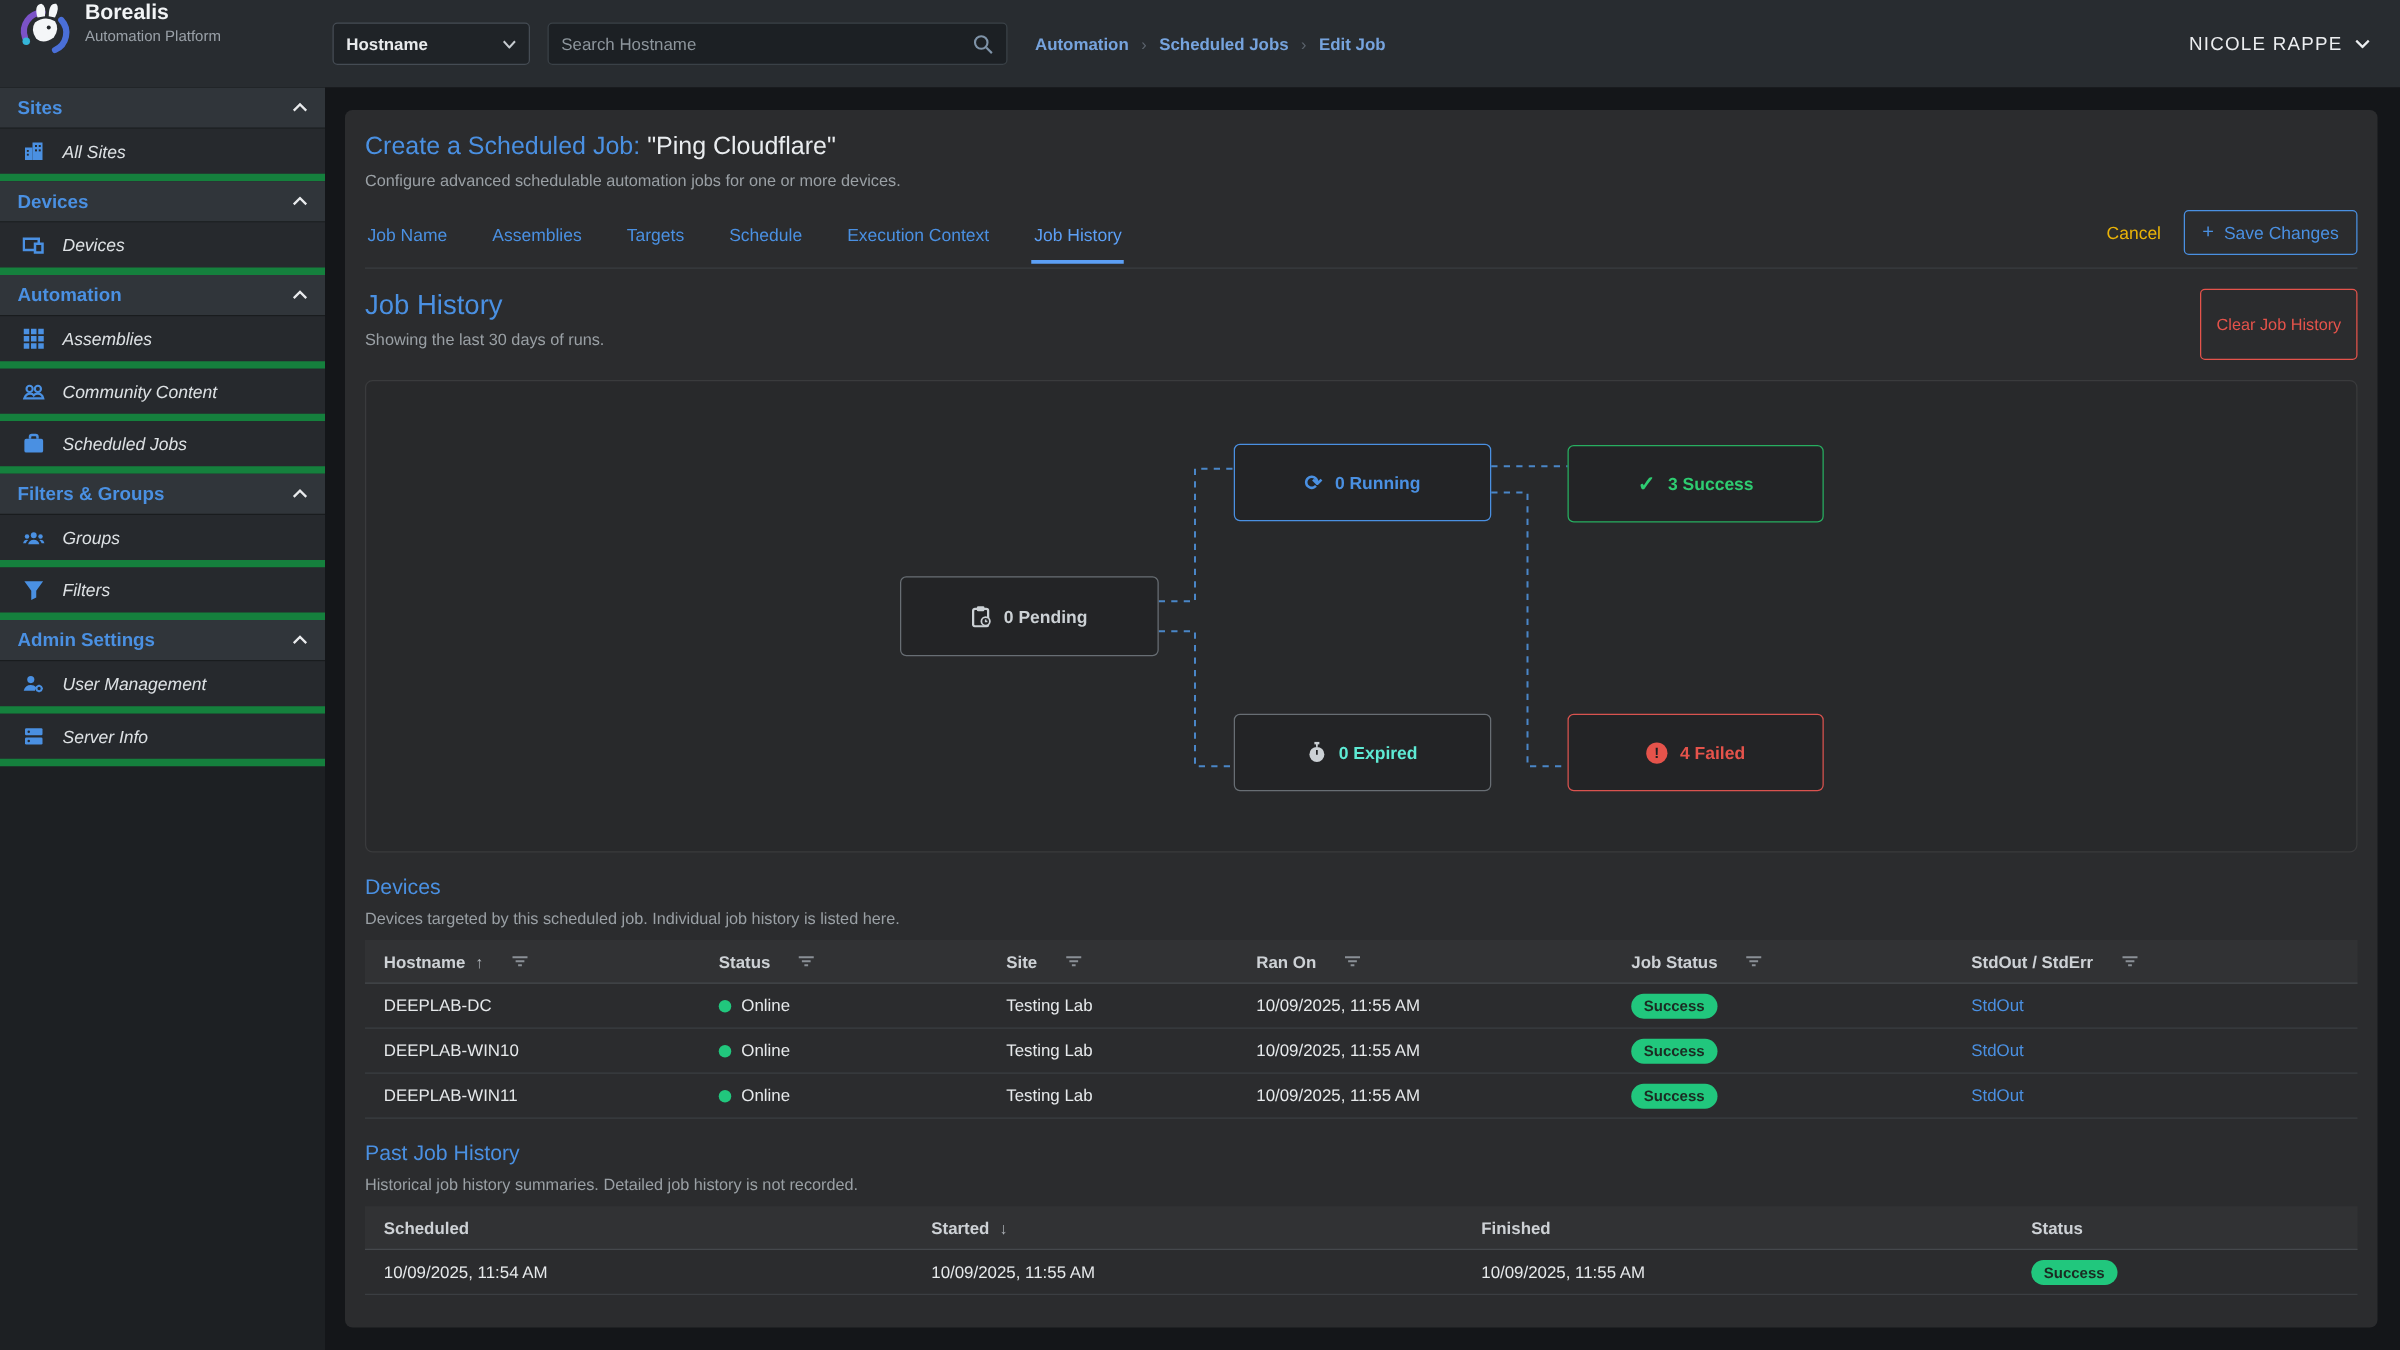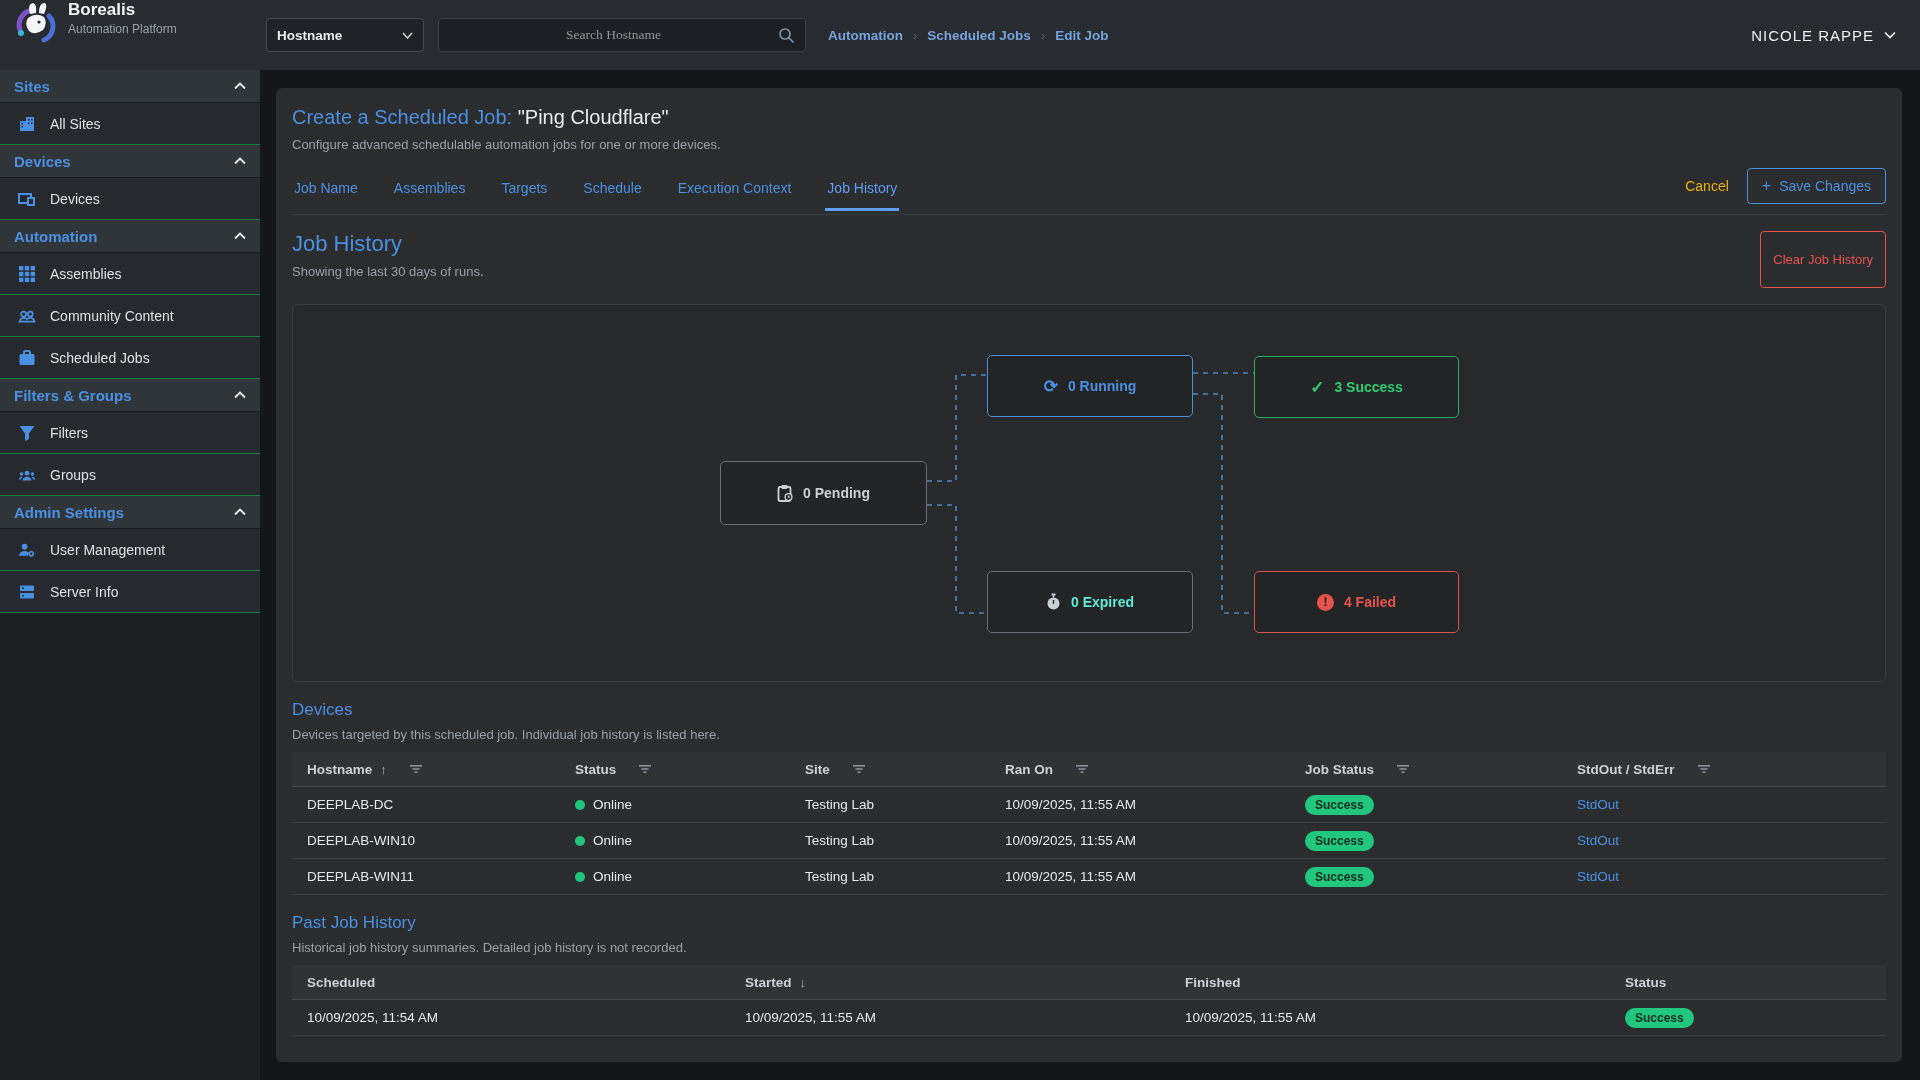--- a/index.html
+++ b/index.html
@@ -14,35 +14,35 @@
   .brand-text .sub { color:#9aa1a8; font-size:12px; margin-top:2px; }
 
   
   .topbar { background:#282c30; display:flex; align-items:center; padding:0 24px 0 6px; gap:14px; }
   .select { width:158px; height:34px; background:#1f2327; border:1px solid #454c54; border-radius:4px;
     display:flex; align-items:center; justify-content:space-between; padding:0 10px; cursor:pointer; }
   .select span { color:#e8eaec; font-size:13.5px; font-weight:bold; }
   .searchbox { width:368px; height:34px; background:#1c2024; border:1px solid #3a4147; border-radius:4px;
     display:flex; align-items:center; padding:0 10px; }
   .searchbox input { flex:1; background:transparent; border:none; outline:none; color:#dfe3e6; font-size:13.5px;
-    font-family:Liberation Serif, serif;text-align:center; }
+    font-family:Liberation Sans, sans-serif; }
   .searchbox input::placeholder { color:#8d959c; }
   .crumbs { display:flex; align-items:center; gap:10px; margin-left:8px; }
   .crumbs a { color:#76a3dd; font-size:13.5px; font-weight:bold; text-decoration:none; }
   .crumbs .sep { color:#5c646d; font-size:13px; }
   .user { margin-left:auto; display:flex; align-items:center; gap:10px; cursor:pointer; }
   .user span { color:#eceef0; font-size:15px; letter-spacing:1px; }
 
   
   .sidebar { background:#1d2023; overflow:hidden; }
   .sb-header { height:33px; background:#30353a; display:flex; align-items:center; justify-content:space-between;
     padding:0 14px; cursor:pointer; border-bottom:1px solid #191c1e; }
   .sb-header span { color:#4a90e2; font-size:15px; font-weight:bold; }
   .sb-item { height:42px; background:#26292d; display:flex; align-items:center; gap:14px; padding:0 14px 0 18px;
-    cursor:pointer; border-bottom:1px solid #15803d; }
+    cursor:pointer; border-bottom:6px solid #15803d;font-style:italic; }
   .sb-item span.lbl { color:#dde1e4; font-size:14px; }
   .sb-item svg { flex:0 0 18px; }
 
   
   .main { background:#141619; position:relative; }
   .card { margin:18px 18px 18px 16px; height:974px; background:#2b2c2e; border-radius:6px; padding:14px 16px; }
 
   .title-line { margin-top:4px; font-size:20px; }
   .title-line .t1 { color:#4a90e2; }
   .title-line .t2 { color:#e9ecef; }
@@ -224,35 +224,35 @@
       <span class="lbl">Scheduled Jobs</span>
     </div>
 
     <div class="sb-header">
       <span>Filters &amp; Groups</span>
       <svg width="12" height="8" viewBox="0 0 12 8">
           <path d="M1 6.5 L6 1.5 L11 6.5" fill="none" stroke="#e8eaec" stroke-width="1.8"></path>
         </svg>
     </div>
     <div class="sb-item">
-      <svg width="18" height="18" viewBox="0 0 18 18">
-        <path d="M1.5 2 h15 L11 9.5 V15 l-4 2 V9.5 z" fill="#4a90e2"></path>
-      </svg>
-      <span class="lbl">Filters</span>
-    </div>
-    <div class="sb-item">
       <svg width="20" height="18" viewBox="0 0 20 18">
         <circle cx="10" cy="7" r="2.6" fill="#4a90e2"></circle>
           <circle cx="4" cy="8" r="2" fill="#4a90e2"></circle>
           <circle cx="16" cy="8" r="2" fill="#4a90e2"></circle>
         <path d="M5 15 q1 -4 5 -4 q4 0 5 4 z" fill="#4a90e2"></path>
         <path d="M0.5 14 q0.8 -3 3.5 -3 l1 0.5 q-1.5 1 -2 2.5 z" fill="#4a90e2"></path>
         <path d="M19.5 14 q-0.8 -3 -3.5 -3 l-1 0.5 q1.5 1 2 2.5 z" fill="#4a90e2"></path>
       </svg>
       <span class="lbl">Groups</span>
+    </div>
+    <div class="sb-item">
+      <svg width="18" height="18" viewBox="0 0 18 18">
+        <path d="M1.5 2 h15 L11 9.5 V15 l-4 2 V9.5 z" fill="#4a90e2"></path>
+      </svg>
+      <span class="lbl">Filters</span>
     </div>
 
     <div class="sb-header">
       <span>Admin Settings</span>
       <svg width="12" height="8" viewBox="0 0 12 8">
           <path d="M1 6.5 L6 1.5 L11 6.5" fill="none" stroke="#e8eaec" stroke-width="1.8"></path>
         </svg>
     </div>
     <div class="sb-item">
       <svg width="19" height="18" viewBox="0 0 19 18">

